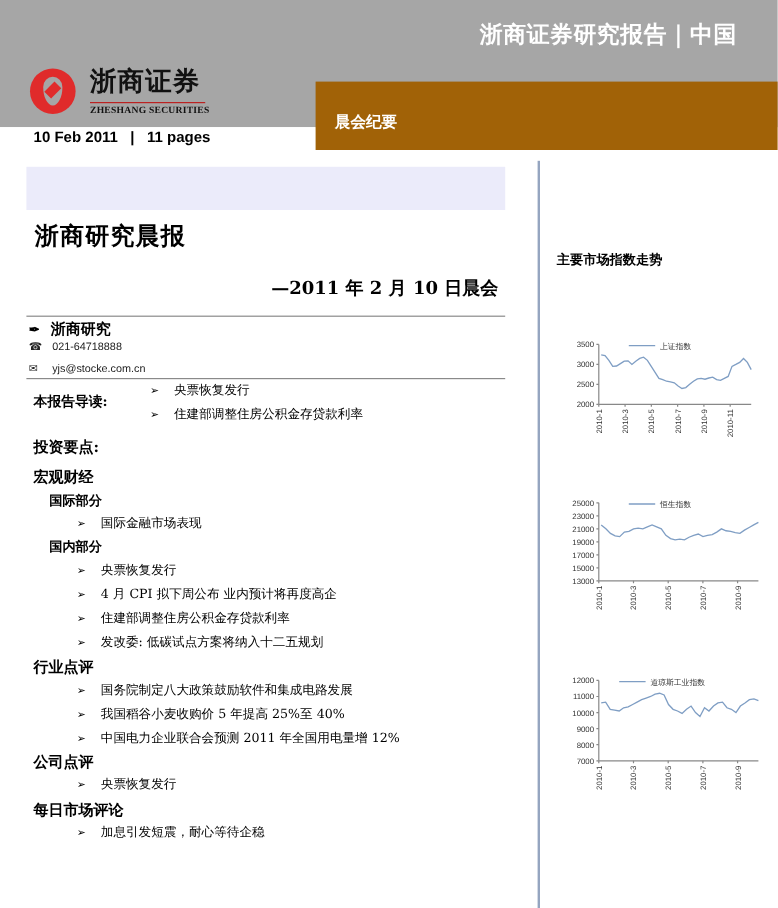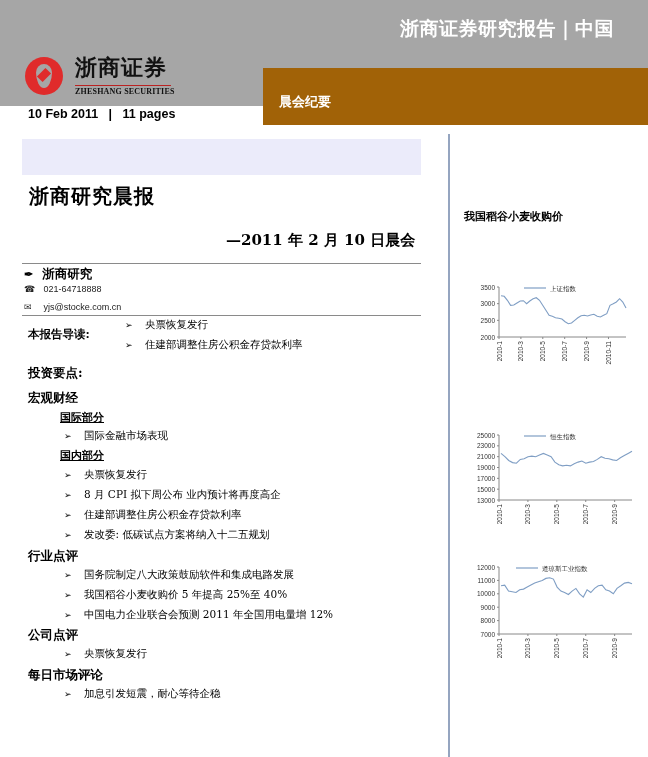--- a/index.html
+++ b/index.html
@@ -27,21 +27,21 @@
   .hr1 { position: absolute; left: 22px; top: 263px; width: 399px; height: 1px; background: #8a8a8a; }
   .author { position: absolute; left: 24px; top: 266px; font-size: 12.5px; font-weight: bold; font-family: "DejaVu Serif", serif; }
   .author .ico { display: inline-block; width: 14px; font-size: 11px; }
   .contact { position: absolute; left: 24px; font-size: 9px; color: #222; font-family: "Liberation Sans", sans-serif; }
   .contact .ico { display: inline-block; width: 17px; font-size: 9px; }
   .hr2 { position: absolute; left: 22px; top: 315px; width: 399px; height: 1px; background: #8a8a8a; }
   .guide-label { position: absolute; left: 28px; top: 327px; font-size: 11.5px; font-weight: bold; font-family: "DejaVu Serif", serif; }
   .bullet { position: absolute; font-size: 10.5px; font-family: "DejaVu Serif", serif; white-space: nowrap; }
   .bullet .arrow { display: inline-block; width: 20px; font-size: 9px; }
   .sec { position: absolute; left: 28px; font-size: 12.5px; font-weight: bold; font-family: "DejaVu Serif", serif; }
-  .subsec { position: absolute; left: 60px; font-size: 11px; font-weight: bold; font-family: "DejaVu Serif", serif; text-decoration: underline; }
+  .subsec { position: absolute; left: 41px; font-size: 11px; font-weight: bold; font-family: "DejaVu Serif", serif; }
   .chart-heading { position: absolute; left: 464px; top: 209px; font-size: 11px; font-weight: bold; }
   .chart { position: absolute; margin-top: 39px; }
   .chart svg { display: block; }
 </style>
 </head>
 <body>
 
 <div class="topbar">
   <div class="topbar-title">浙商证券研究报告｜中国</div>
   <div class="logo">
@@ -86,36 +86,36 @@
 <div class="bullet" style="left:125px;top:318px;"><span class="arrow">➢</span><span>央票恢复发行</span></div>
 <div class="bullet" style="left:125px;top:338px;"><span class="arrow">➢</span><span>住建部调整住房公积金存贷款利率</span></div>
 
 <div class="sec" style="top:365px;">投资要点:</div>
 
 <div class="sec" style="top:390px;">宏观财经</div>
 <div class="subsec" style="top:410px;">国际部分</div>
 <div class="bullet" style="left:64px;top:429px;"><span class="arrow">➢</span><span>国际金融市场表现</span></div>
 <div class="subsec" style="top:448px;">国内部分</div>
 <div class="bullet" style="left:64px;top:468px;"><span class="arrow">➢</span><span>央票恢复发行</span></div>
-<div class="bullet" style="left:64px;top:488px;"><span class="arrow">➢</span><span>8 月 CPI 拟下周公布 业内预计将再度高企</span></div>
+<div class="bullet" style="left:64px;top:488px;"><span class="arrow">➢</span><span>4 月 CPI 拟下周公布 业内预计将再度高企</span></div>
 <div class="bullet" style="left:64px;top:508px;"><span class="arrow">➢</span><span>住建部调整住房公积金存贷款利率</span></div>
 <div class="bullet" style="left:64px;top:528px;"><span class="arrow">➢</span><span>发改委: 低碳试点方案将纳入十二五规划</span></div>
 
 <div class="sec" style="top:548px;">行业点评</div>
 <div class="bullet" style="left:64px;top:568px;"><span class="arrow">➢</span><span>国务院制定八大政策鼓励软件和集成电路发展</span></div>
 <div class="bullet" style="left:64px;top:588px;"><span class="arrow">➢</span><span>我国稻谷小麦收购价 5 年提高 25%至 40%</span></div>
 <div class="bullet" style="left:64px;top:608px;"><span class="arrow">➢</span><span>中国电力企业联合会预测 2011 年全国用电量增 12%</span></div>
 
 <div class="sec" style="top:627px;">公司点评</div>
 <div class="bullet" style="left:64px;top:647px;"><span class="arrow">➢</span><span>央票恢复发行</span></div>
 
 <div class="sec" style="top:667px;">每日市场评论</div>
 <div class="bullet" style="left:64px;top:687px;"><span class="arrow">➢</span><span>加息引发短震，耐心等待企稳</span></div>
 
-<div class="chart-heading">我国稻谷小麦收购价</div>
+<div class="chart-heading">主要市场指数走势</div>
 
 <div class="chart" id="chart0" style="left:458px;top:240px;">
     <svg width="180" height="100">
       <line x1="41" y1="8" x2="41" y2="58" stroke="#888" stroke-width="1"></line>
       <line x1="41" y1="58" x2="168" y2="58" stroke="#888" stroke-width="1"></line>
       <line x1="39" y1="58" x2="41" y2="58" stroke="#888"></line>
       <text x="37" y="60.5" text-anchor="end" font-size="6.5" fill="#333" font-family="Liberation Sans, sans-serif">2000</text>
       <line x1="39" y1="41.333333333333336" x2="41" y2="41.333333333333336" stroke="#888"></line>
       <text x="37" y="43.833333333333336" text-anchor="end" font-size="6.5" fill="#333" font-family="Liberation Sans, sans-serif">2500</text>
       <line x1="39" y1="24.66666666666667" x2="41" y2="24.66666666666667" stroke="#888"></line>
@@ -132,21 +132,21 @@
       <text x="109.1896551724138" y="62" text-anchor="end" font-size="6.5" fill="#333" font-family="Liberation Sans, sans-serif" transform="rotate(-90 109.1896551724138 62)">2010-7</text>
       <line x1="128.58620689655174" y1="58" x2="128.58620689655174" y2="60" stroke="#888"></line>
       <text x="131.08620689655174" y="62" text-anchor="end" font-size="6.5" fill="#333" font-family="Liberation Sans, sans-serif" transform="rotate(-90 131.08620689655174 62)">2010-9</text>
       <line x1="150.48275862068965" y1="58" x2="150.48275862068965" y2="60" stroke="#888"></line>
       <text x="152.98275862068965" y="62" text-anchor="end" font-size="6.5" fill="#333" font-family="Liberation Sans, sans-serif" transform="rotate(-90 152.98275862068965 62)">2010-11</text>
       <polyline points="43.0,16.7 46.2,17.3 49.4,21.3 52.6,26.3 55.8,26.0 59.0,24.0 62.2,22.0 65.4,21.7 68.6,24.7 71.8,22.0 75.1,19.7 78.3,18.7 81.5,21.3 84.7,26.3 87.9,31.3 91.1,36.3 94.3,37.3 97.5,38.7 100.7,39.3 103.9,40.0 107.1,42.7 110.3,44.7 113.5,44.0 116.7,41.3 119.9,38.7 123.1,36.7 126.3,36.3 129.5,37.0 132.7,36.0 135.9,35.3 139.2,37.3 142.4,38.0 145.6,36.3 148.8,34.7 152.0,26.3 155.2,24.7 158.4,23.0 161.6,19.7 164.8,23.0 168.0,29.0" fill="none" stroke="#7f9ec4" stroke-width="1.1"></polyline>
       <line x1="66" y1="9" x2="88" y2="9" stroke="#7f9ec4" stroke-width="1.2"></line>
       <text x="92" y="11.5" font-size="6.5" fill="#333" font-family="DejaVu Sans, sans-serif">上证指数</text>
     </svg>
   </div>
-<div class="chart" id="chart1" style="left:458px;top:388px;">
+<div class="chart" id="chart1" style="left:458px;top:372px;">
     <svg width="180" height="110">
       <line x1="41" y1="8" x2="41" y2="73" stroke="#888" stroke-width="1"></line>
       <line x1="41" y1="73" x2="174" y2="73" stroke="#888" stroke-width="1"></line>
       <line x1="39" y1="73" x2="41" y2="73" stroke="#888"></line>
       <text x="37" y="75.5" text-anchor="end" font-size="6.5" fill="#333" font-family="Liberation Sans, sans-serif">13000</text>
       <line x1="39" y1="62.16666666666667" x2="41" y2="62.16666666666667" stroke="#888"></line>
       <text x="37" y="64.66666666666667" text-anchor="end" font-size="6.5" fill="#333" font-family="Liberation Sans, sans-serif">15000</text>
       <line x1="39" y1="51.333333333333336" x2="41" y2="51.333333333333336" stroke="#888"></line>
       <text x="37" y="53.833333333333336" text-anchor="end" font-size="6.5" fill="#333" font-family="Liberation Sans, sans-serif">17000</text>
       <line x1="39" y1="40.5" x2="41" y2="40.5" stroke="#888"></line>

